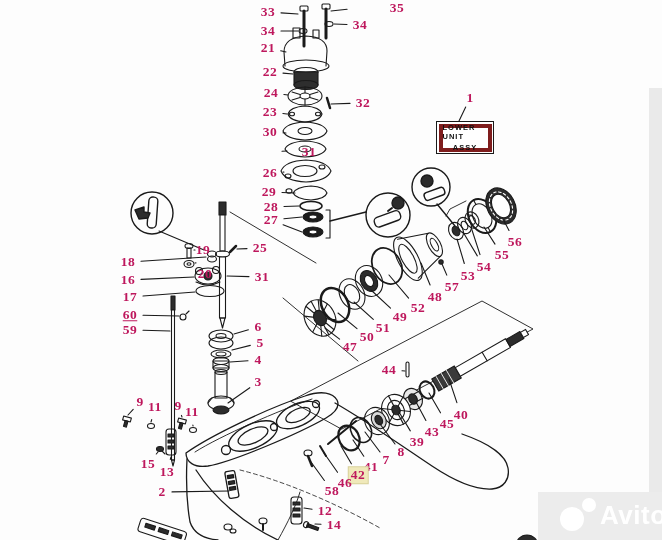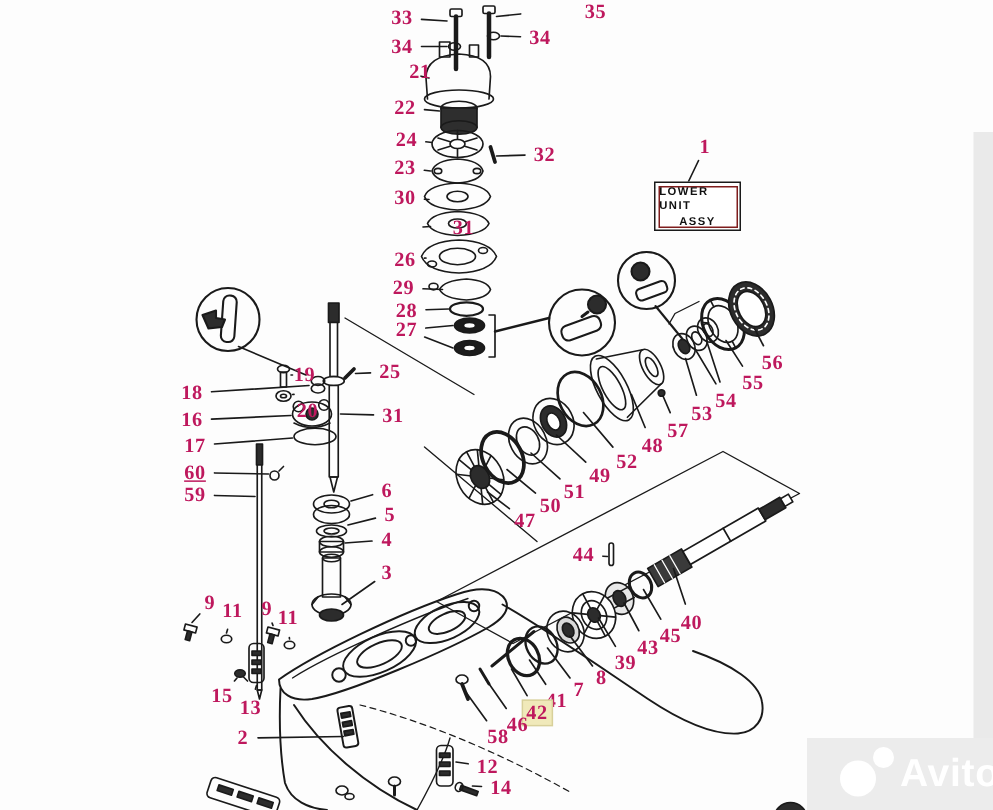--- a/index.html
+++ b/index.html
@@ -4,21 +4,21 @@
 <style>
   html,body{margin:0;padding:0;background:#fff;}
   #stage{position:relative;width:662px;height:540px;background:#fdfdfd;overflow:hidden;
          font-family:"Liberation Serif",serif;}
   #diagram-svg{position:absolute;left:0;top:0;}
   .label{position:absolute;transform:translate(-50%,-50%);font:700 13.5px "Liberation Serif",serif;
          color:#be185d;letter-spacing:.5px;white-space:nowrap;line-height:1;padding:1px 2px;}
   .label.hl{background:var(--hl,#f0e9ba);box-shadow:0 0 0 1px #d8d09a;}
   #title-box{position:absolute;left:436px;top:121px;width:58px;height:33px;border:1.6px solid #1a1a1a;
              background:#fff;box-sizing:border-box;}
-  #title-box .inner{position:absolute;inset:1.5px;border:1px solid #7f1d1d;display:flex;flex-direction:column;
+  #title-box .inner{position:absolute;inset:1.5px;border:4px solid #7f1d1d;display:flex;flex-direction:column;
              align-items:center;justify-content:center;gap:2px;}
   #title-box .l1,#title-box .l2{font:700 7.5px "Liberation Sans",sans-serif;letter-spacing:1px;color:#111;}
   #right-band{position:absolute;right:0;top:88px;width:13px;height:452px;background:#eaeaea;}
   #watermark{position:absolute;left:538px;top:492px;width:124px;height:48px;background:#ececec;}
   #watermark .circ-big{position:absolute;left:22px;top:15px;width:24px;height:24px;border-radius:50%;background:#fff;}
   #watermark .circ-small{position:absolute;left:44px;top:6px;width:14px;height:14px;border-radius:50%;background:#fff;}
   #watermark .wm-text{position:absolute;left:62px;top:8px;font:700 26px "Liberation Sans",sans-serif;color:#fff;letter-spacing:.5px;}
 </style>
 </head>
 <body>
@@ -372,21 +372,21 @@
     <span class="l1">LOWER UNIT</span>
     <span class="l2">ASSY</span>
   </div>
 </div>
 
 <div id="labels-layer">
       <div class="label" style="left: 268px; top: 12px;">33</div>
       <div class="label" style="left: 360px; top: 8px; margin-left: 37px;">35</div>
       <div class="label" style="left: 268px; top: 31px;">34</div>
       <div class="label" style="left: 360px; top: 25px;">34</div>
-      <div class="label" style="left: 280px; top: 48px; text-align: center;">21</div>
+      <div class="label" style="left: 268px; top: 48px; text-align: center;">21</div>
       <div class="label" style="left: 270px; top: 72px;">22</div>
       <div class="label" style="left: 271px; top: 93px;">24</div>
       <div class="label" style="left: 270px; top: 112px;">23</div>
       <div class="label" style="left: 270px; top: 132px;">30</div>
       <div class="label" style="left: 269px; top: 152px; margin-left: 40px;">31</div>
       <div class="label" style="left: 270px; top: 173px;">26</div>
       <div class="label" style="left: 363px; top: 103px;">32</div>
       <div class="label" style="left: 269px; top: 192px;">29</div>
       <div class="label" style="left: 271px; top: 207px;">28</div>
       <div class="label" style="left: 271px; top: 220px;">27</div>

